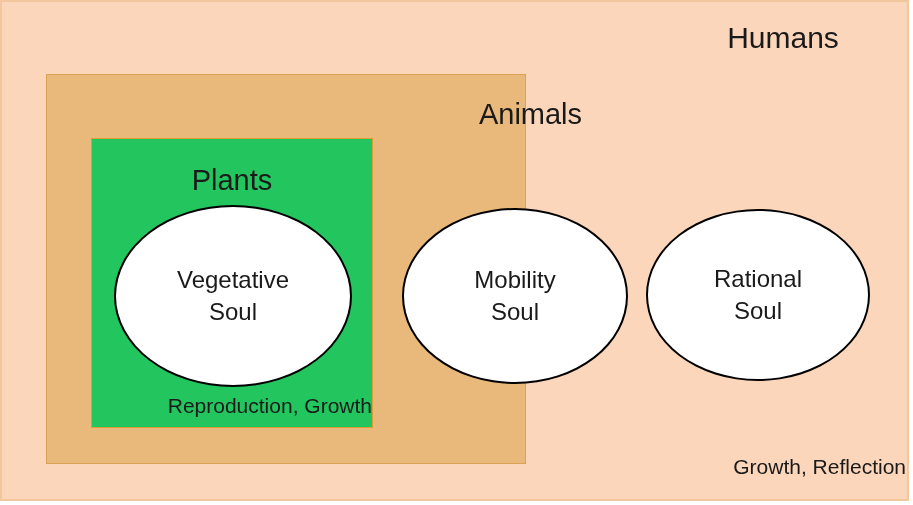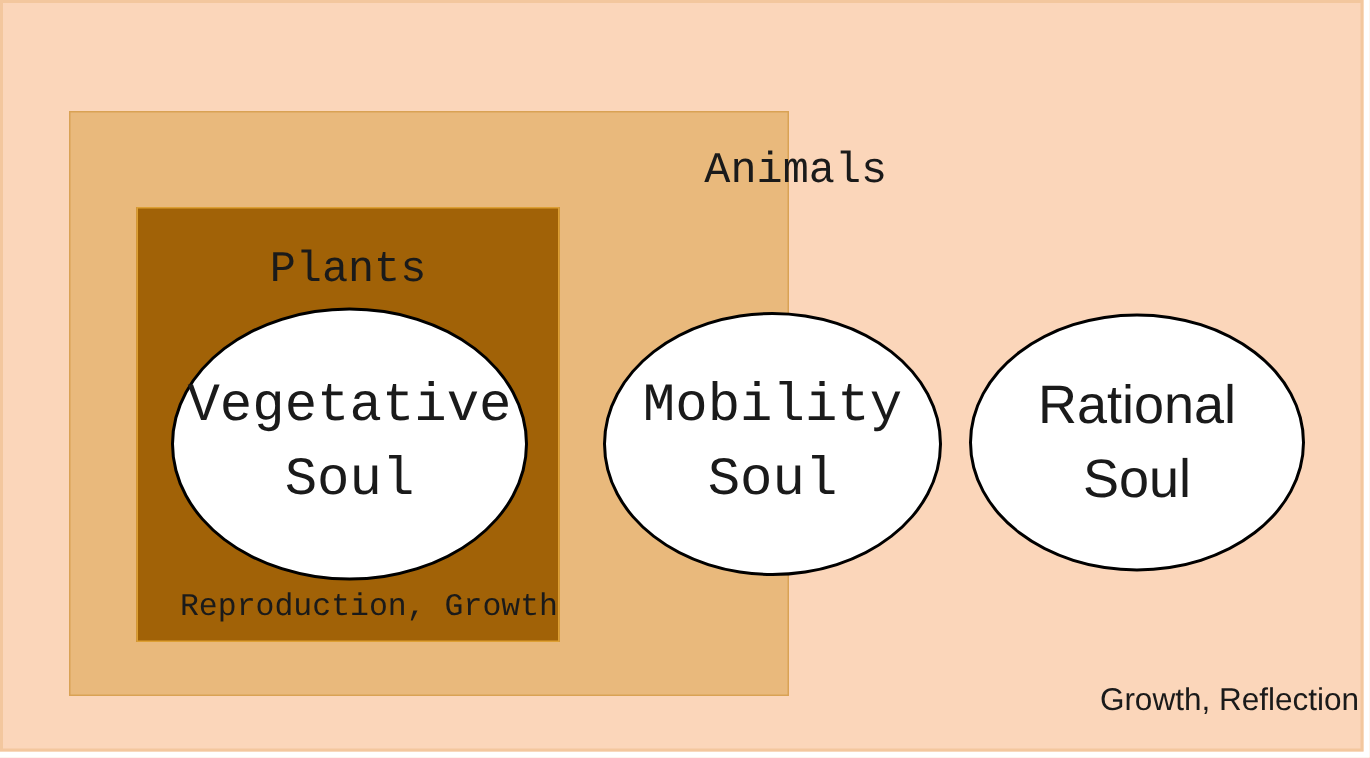--- a/index.html
+++ b/index.html
@@ -38,39 +38,38 @@
   
   .animals-box {
     position: absolute;
     left: 44px;
     top: 72px;
     width: 480px;
     height: 390px;
     background: #e9b97c;
     border: 1px solid #d9a254;
     box-sizing: border-box;
-    font-family: Liberation Mono, monospace;
   }
   .animals-label {
     position: absolute;
     top: 22px;
     left: 396px;
     width: 175px;
     text-align: center;
     font-size: 29px;
     line-height: 1.2;
   }
   
   .plants-box {
     position: absolute;
     left: 44px;
     top: 63px;
     width: 282px;
     height: 290px;
-    background: #a16207;
+    background: #22c55e;
     border: 1px solid #dd9f33;
     box-sizing: border-box;
   }
   .plants-label {
     position: absolute;
     top: 24px;
     left: 0;
     width: 100%;
     text-align: center;
     font-size: 29px;
@@ -83,21 +82,21 @@
     border: 2px solid #000000;
     border-radius: 50%;
     display: flex;
     align-items: center;
     justify-content: center;
     box-sizing: border-box;
   }
   .ellipse .soul-text {
     white-space: pre-line;
     text-align: center;
-    font-size: 36px;
+    font-size: 24px;
     line-height: 1.35;
   }
   .ellipse-vegetative {
     left: 22px;
     top: 66px;
     width: 238px;
     height: 182px;
   }
   .ellipse-sensitive {
     left: 355px;
@@ -135,20 +134,21 @@
     top: 452px;
   }
 </style>
 </head>
 <body>
 
 <div class="canvas">
 
   <div class="humans-box">
 
+    <div class="humans-label">Humans</div>
 
     <div class="animals-box">
 
       <div class="animals-label">Animals</div>
 
       <div class="plants-box">
 
         <div class="plants-label">Plants</div>
 
         <div class="ellipse ellipse-vegetative">

